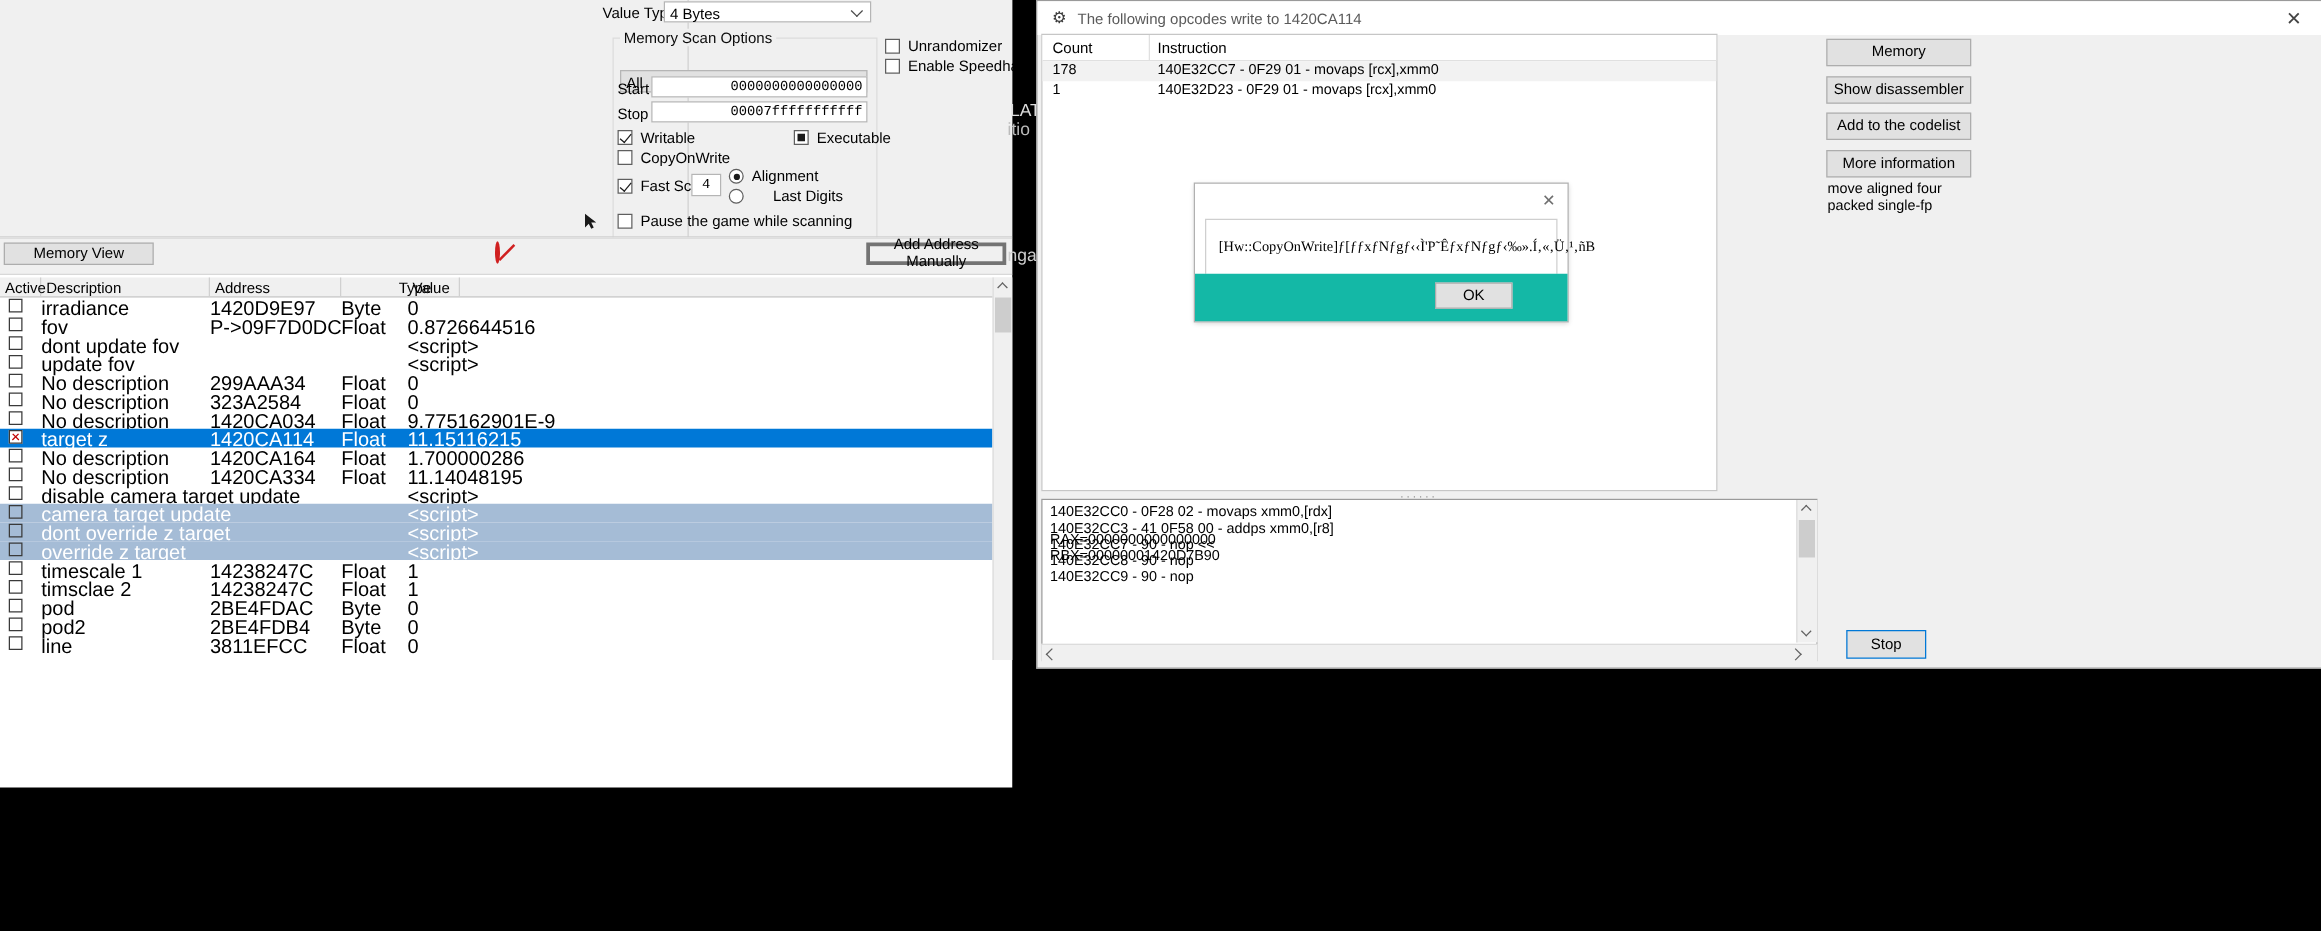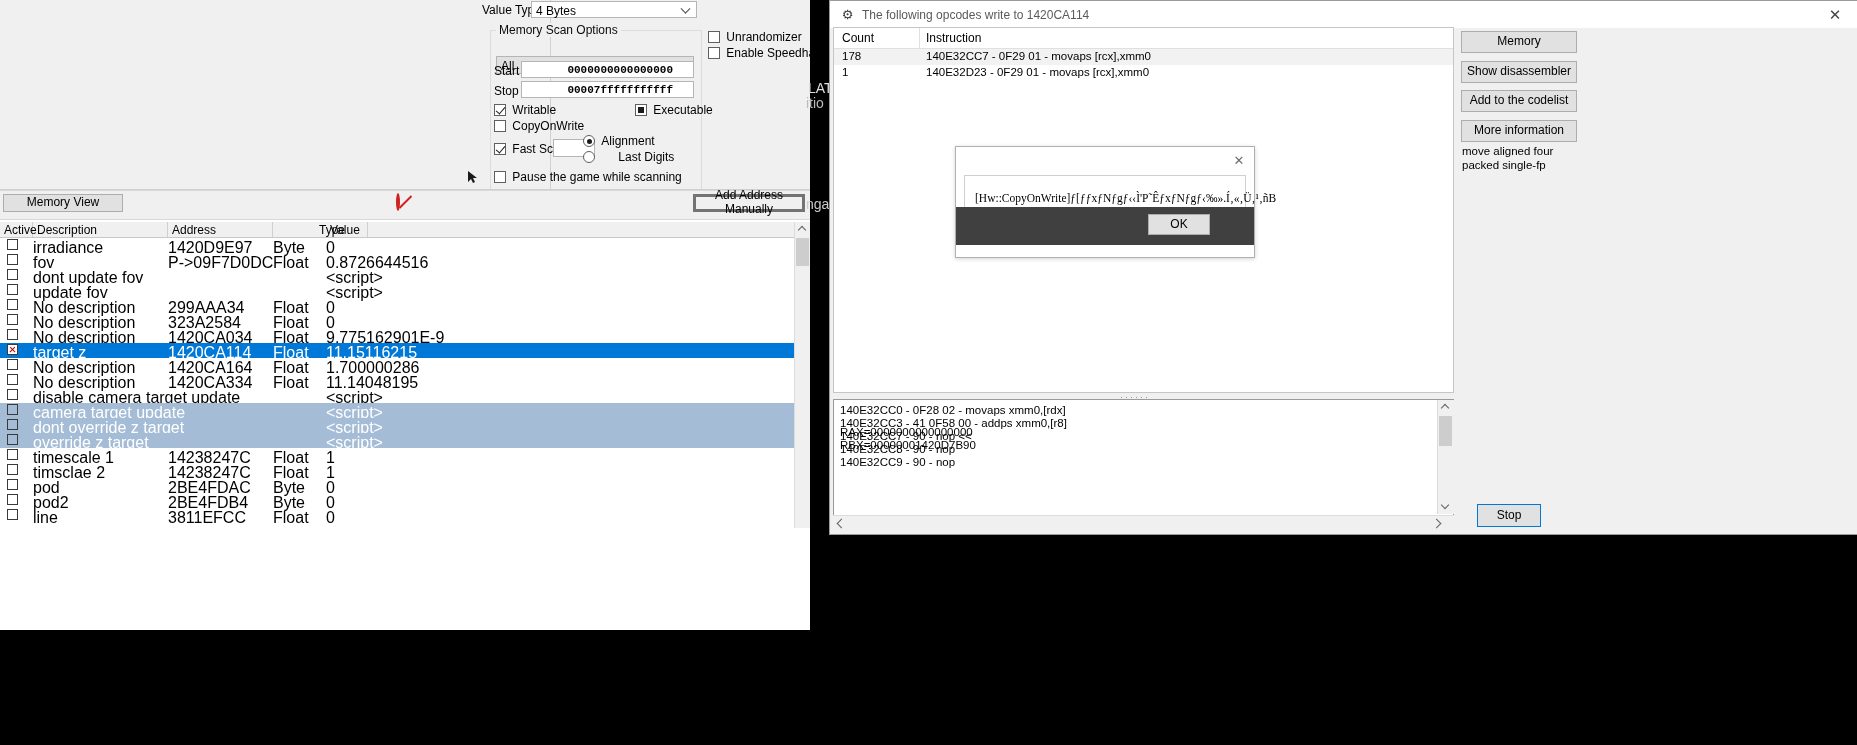--- a/index.html
+++ b/index.html
@@ -21,21 +21,21 @@
   }
   .fieldset-legend{
     position:absolute;background:#f0f0f0;padding:0 3px;
     font-size:12px;color:#0b0b0b;
   }
   .lbl{font-size:12px;color:#000;white-space:nowrap;}
   .txtin{
     border:1px solid #b5b5b5;background:#fff;
     font-family:"Liberation Mono", monospace;
     font-size:11px;text-align:right;
-    padding:1px 20px;box-sizing:border-box;font-weight:bold;
+    padding:1px 3px;box-sizing:border-box;
   }
   .combo{
     border:1px solid #b5b5b5;background:#e1e1e1;
     box-sizing:border-box;position:relative;
     font-size:12px;padding:2px 4px;
   }
   .combo.white{background:#fff;}
   .combo .arrow{
     position:absolute;right:6px;top:50%;transform:translateY(-60%);
     width:8px;height:8px;
@@ -152,21 +152,21 @@
     position:absolute;left:8px;right:8px;top:28px;bottom:38px;
     border:1px solid #cfcfcf;border-bottom:none;border-left:none;border-right:none;
     background:#fff;
   }
   .modal-body-inner{
     position:absolute;left:0;right:0;top:0;bottom:0;
     border-left:1px solid #cfcfcf;border-right:1px solid #cfcfcf;
     padding:16px 0 0 10px;font-size:11.5px;box-sizing:border-box;
     font-family:"Liberation Serif",serif;
   }
-  .modal-foot{position:absolute;left:0;right:0;bottom:12px;height:38px;background:#404040;}
+  .modal-foot{position:absolute;left:0;right:0;bottom:0;height:38px;background:#14b8a6;}
   
   .bigbar{position:absolute;background:#000;}
   .toolbar{
     position:absolute;background:#f0f0f0;border-top:1px solid #d8d8d8;border-bottom:1px solid #d8d8d8;
   }
   .stopicon{
     width:17px;height:17px;border:2px solid #d02020;border-radius:50%;
     position:relative;box-sizing:border-box;
   }
   .stopicon:after{
@@ -464,21 +464,21 @@
 <div class="abs redwatermark" style="left:806px;top:196px;color:#ccc;">nga</div>
 
 <div class="ow" style="left:829px;top:0;width:1028px;height:533px;">
   <div class="ow-title">
     <span class="ce-icon">⚙</span>
     <span>The following opcodes write to 1420CA114</span>
     <span class="ow-close">✕</span>
   </div>
 </div>
 
-<div class="lv" style="left:833px;top:27px;width:621px;height:366px;">
+<div class="lv" style="left:833px;top:27px;width:541px;height:366px;">
   <div class="lv-head">
     <div class="h" style="left:8px;">Count</div>
     <div class="sep" style="left:85px;"></div>
     <div class="h" style="left:92px;">Instruction</div>
   </div>
   <div id="opcode-rows">
       <div class="lv-row alt">
         <span class="cnt">178</span>
         <span class="ins">140E32CC7 - 0F29 01  - movaps [rcx],xmm0</span>
       </div>

